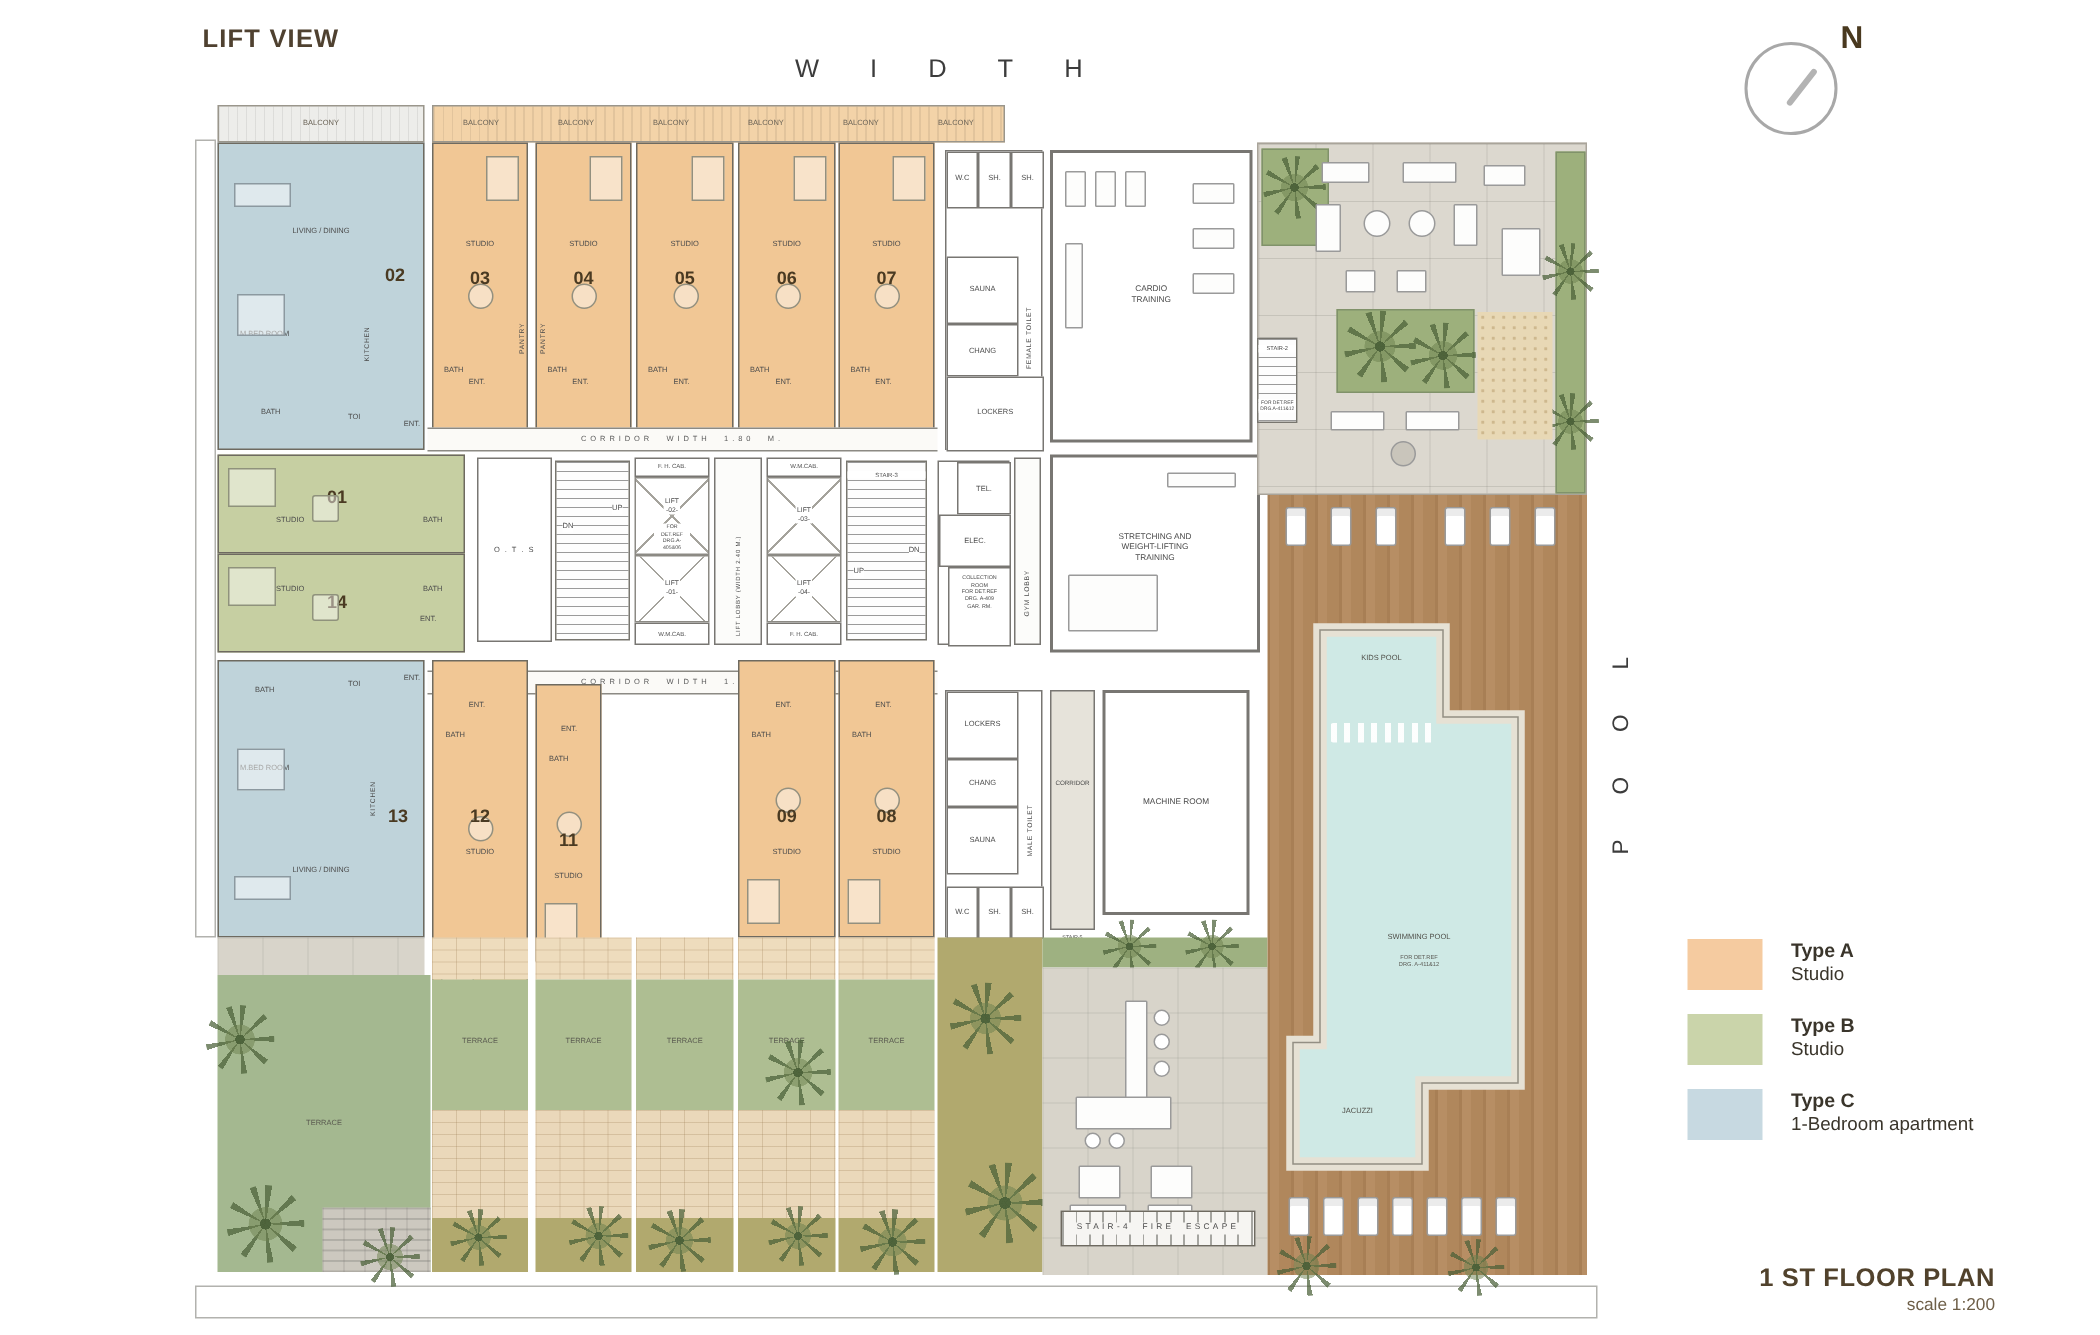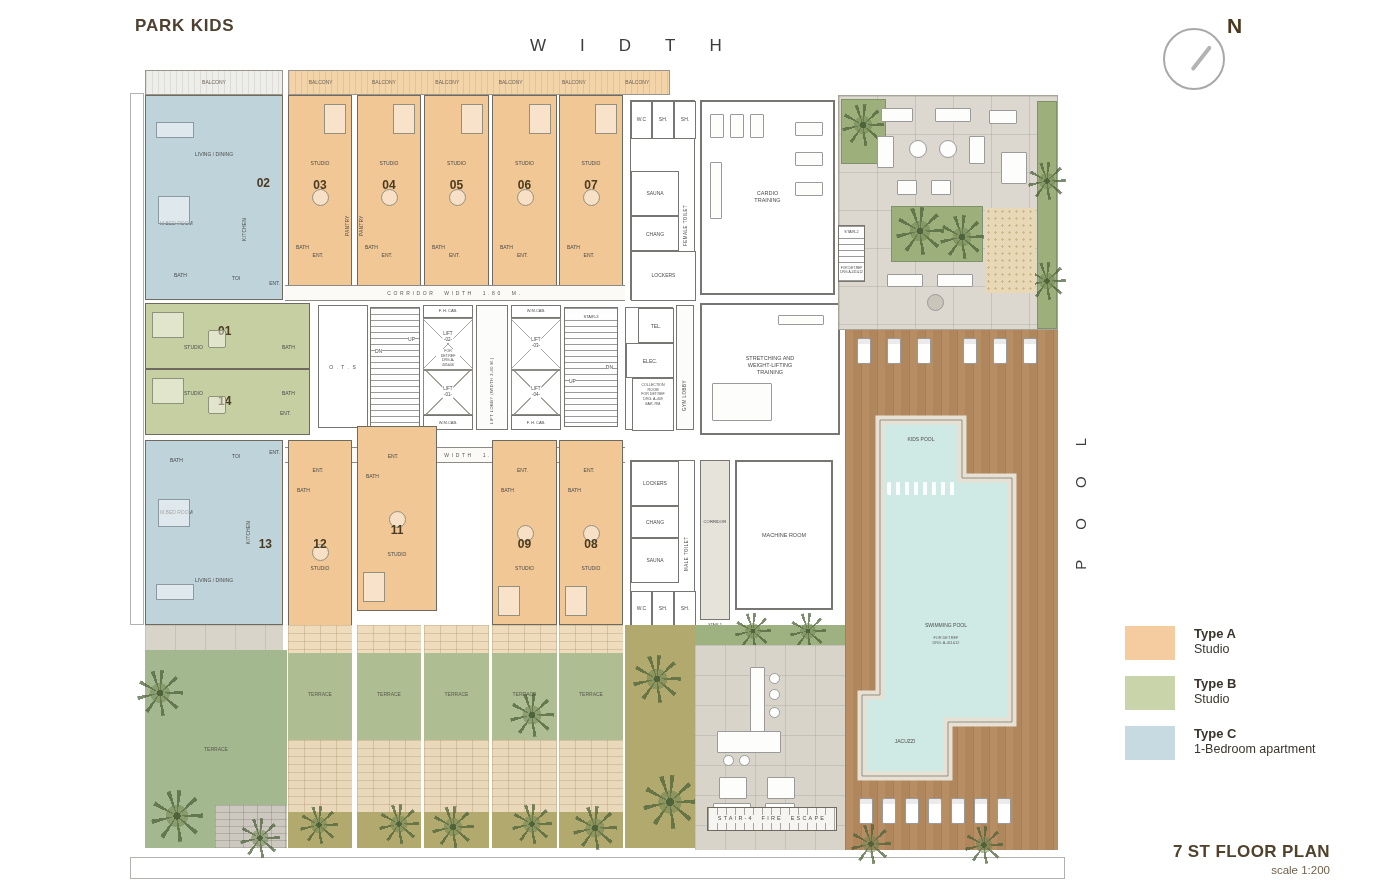--- a/index.html
+++ b/index.html
@@ -97,21 +97,21 @@
   .edge{position:absolute;background:#fff;border:1px solid #b2b2ae;box-sizing:border-box;}
   .stair4{position:absolute;background:#f6f5f2 repeating-linear-gradient(90deg,#a5a5a0 0 1px,transparent 1px 9px);
           border:1.5px solid #6e6a60;display:flex;align-items:center;justify-content:center;}
   .stair4 .lb{position:static;background:#f6f5f2;padding:0 3px;letter-spacing:2.2px;word-spacing:4px;font-size:5.5px;}
 </style>
 </head>
 <body>
 
 <div class="page">
 
-  <div class="title">PARK KIDS</div>
+  <div class="title">LIFT VIEW</div>
   <div class="park">WIDTH</div>
 
   <div class="ncirc"></div>
   <div class="needle"></div>
   <div class="nlabel">N</div>
 
   <div class="plan">
 
     <div class="edge" style="left:0;top:28px;width:14px;height:532px"></div>
     <div class="edge" style="left:0;top:792px;width:935px;height:22px"></div>
@@ -310,21 +310,21 @@
       <div class="num" style="right:10px;top:96px">13</div>
       <div class="lb ctr" style="top:136px">LIVING / DINING</div>
     </div>
 
     <div class="unit ua flip" style="left:158px;top:375px;width:64px;height:226px">
       <div class="lb" style="left:38%;top:26px">ENT.</div>
       <div class="lb" style="left:8px;top:46px">BATH</div>
       <div class="num ctr" style="top:96px">12</div>
       <div class="lb ctr" style="top:124px">STUDIO</div>
     </div>
-    <div class="unit ua flip" style="left:227px;top:361px;width:80px;height:185px">
+    <div class="unit ua flip" style="left:227px;top:391px;width:44px;height:185px">
       <div class="lb" style="left:38%;top:26px">ENT.</div>
       <div class="lb" style="left:8px;top:46px">BATH</div>
       <div class="num ctr" style="top:96px">11</div>
       <div class="lb ctr" style="top:124px">STUDIO</div>
     </div>
     <div class="unit ua flip" style="left:362px;top:375px;width:65px;height:185px">
       <div class="lb" style="left:38%;top:26px">ENT.</div>
       <div class="lb" style="left:8px;top:46px">BATH</div>
       <div class="num ctr" style="top:96px">09</div>
       <div class="lb ctr" style="top:124px">STUDIO</div>
@@ -543,17 +543,17 @@
     <div class="lg-row">
       <div class="lg-sw sw-c"></div>
       <div>
         <div class="lg-name">Type C</div>
         <div class="lg-desc">1-Bedroom apartment</div>
       </div>
     </div>
   </div>
 
   <div class="abs" style="left:1075px;top:842px;width:255px;text-align:right">
-    <div class="f-title">7 ST FLOOR PLAN</div>
+    <div class="f-title">1 ST FLOOR PLAN</div>
     <div class="f-scale">scale 1:200</div>
   </div>
 
 </div>
 
 </body></html>

